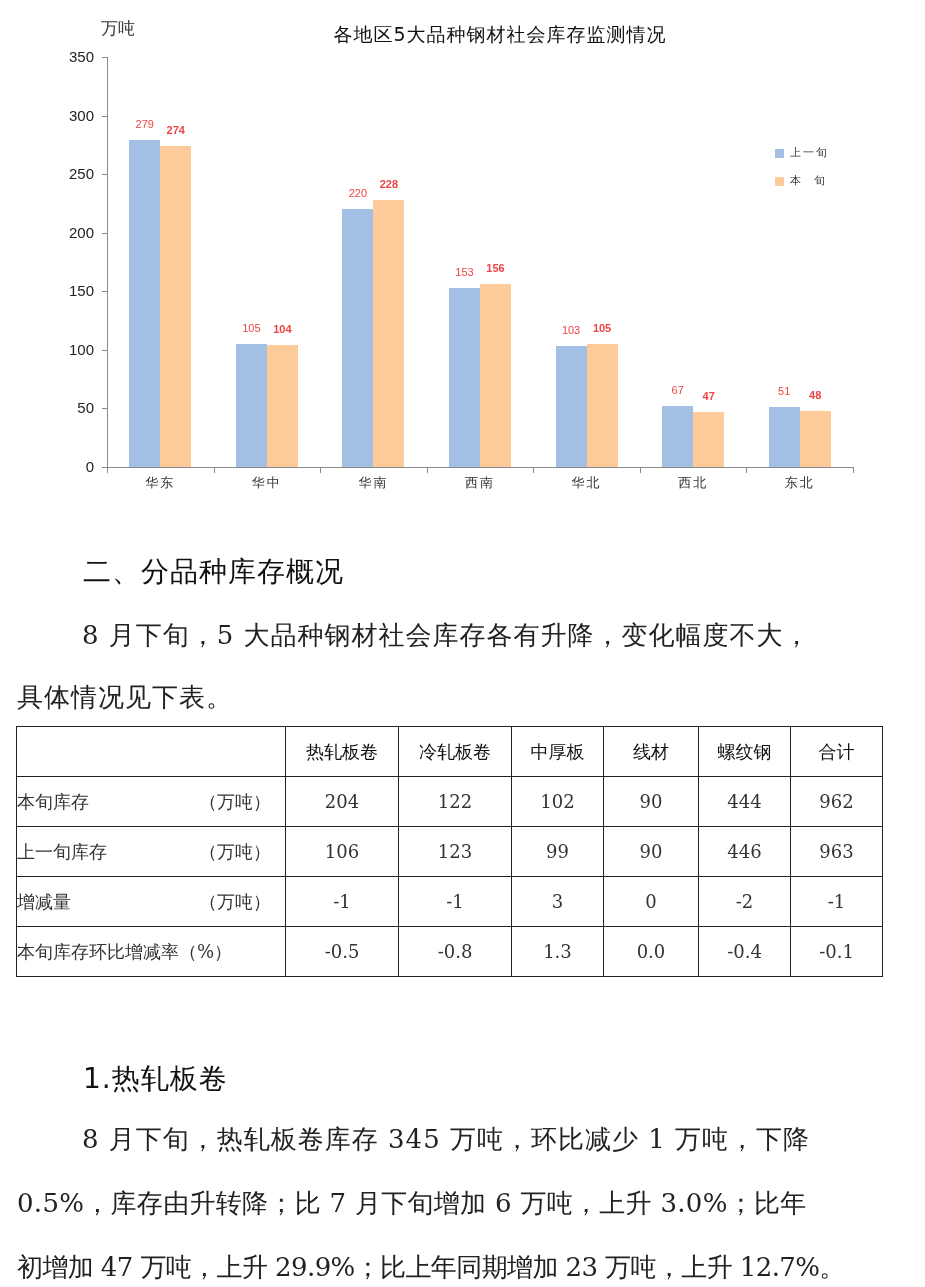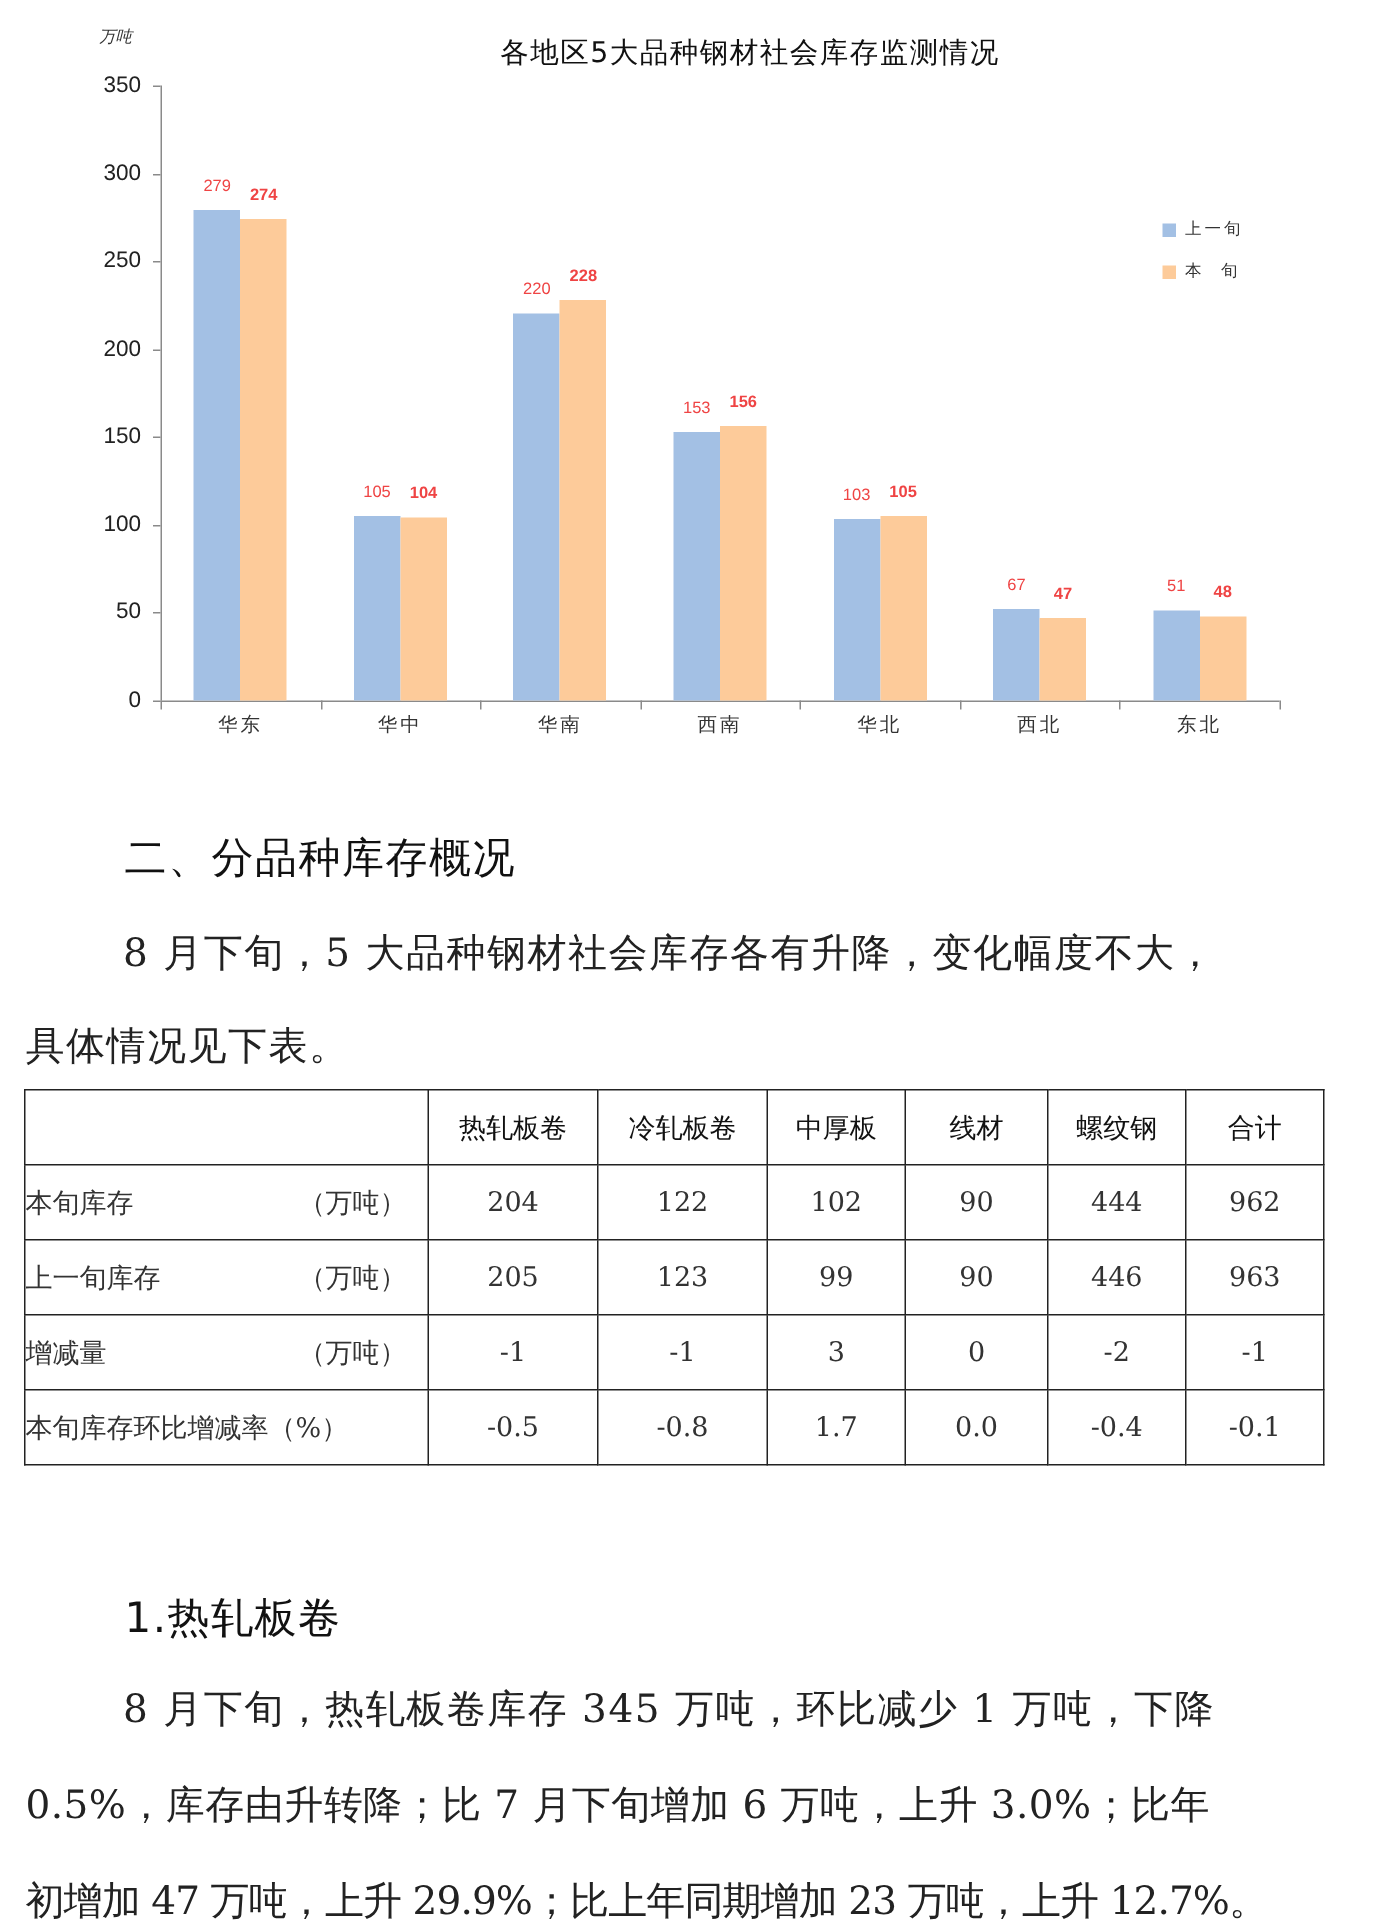--- a/index.html
+++ b/index.html
@@ -3,21 +3,21 @@
 <meta charset="utf-8">
 <style>
   html, body { margin: 0; padding: 0; background: #ffffff; }
   body { width: 925px; height: 1287px; position: relative; overflow: hidden;
          font-family: "DejaVu Serif", serif; color: #111; }
 
   
   #chart { position: absolute; left: 0; top: 0; width: 925px; height: 500px; }
   .chart-title { position: absolute; left: 0; width: 1000px; top: 22px; text-align: center;
                  font-family: "DejaVu Sans", sans-serif; font-size: 19px; letter-spacing: 1px; color: #111; }
-  .unit-label { position: absolute; left: 66px; top: 17px; font-size: 11px; font-style: italic;
+  .unit-label { position: absolute; left: 101px; top: 17px; font-size: 17px; 
                 font-family: "DejaVu Sans", sans-serif; color: #333; }
   .y-axis { position: absolute; left: 107px; top: 57px; width: 1px; height: 410px; background: #8a8a8a; }
   .x-axis { position: absolute; left: 107px; top: 467px; width: 746px; height: 1px; background: #8a8a8a; }
   .ytick { position: absolute; left: 102px; width: 5px; height: 1px; background: #8a8a8a; }
   .ylabel { position: absolute; left: 40px; width: 54px; text-align: right;
             font-family: "Liberation Sans", sans-serif; font-size: 15px; color: #222; }
   .xtick { position: absolute; top: 467px; width: 1px; height: 6px; background: #8a8a8a; }
   .xlabel { position: absolute; top: 474px; width: 107px; text-align: center;
             font-family: "DejaVu Sans", sans-serif; font-size: 13px; color: #333; letter-spacing: 2px; }
   .bar { position: absolute; width: 31px; }
@@ -143,41 +143,41 @@
         <td class="rowhead"><span class="rh-label">本旬库存</span><span class="rh-unit">（万吨）</span></td>
         <td>204</td>
         <td>122</td>
         <td>102</td>
         <td>90</td>
         <td>444</td>
         <td>962</td>
       </tr>
       <tr>
         <td class="rowhead"><span class="rh-label">上一旬库存</span><span class="rh-unit">（万吨）</span></td>
-        <td>205</td>
+        <td>106</td>
         <td>123</td>
         <td>99</td>
         <td>90</td>
         <td>446</td>
         <td>963</td>
       </tr>
       <tr>
         <td class="rowhead"><span class="rh-label">增减量</span><span class="rh-unit">（万吨）</span></td>
         <td>-1</td>
         <td>-1</td>
         <td>3</td>
         <td>0</td>
         <td>-2</td>
         <td>-1</td>
       </tr>
       <tr>
         <td class="rowhead"><span class="rh-label">本旬库存环比增减率（%）</span><span class="rh-unit"></span></td>
         <td>-0.5</td>
         <td>-0.8</td>
-        <td>1.7</td>
+        <td>1.3</td>
         <td>0.0</td>
         <td>-0.4</td>
         <td>-0.1</td>
       </tr>
     </tbody>
 </table>
 
 <div class="heading" style="left:83px;top:1060px;">1.热轧板卷</div>
 <div class="para" style="left:82px;top:1122px;">8 月下旬，热轧板卷库存 345 万吨，环比减少 1 万吨，下降</div>
 <div class="para" style="left:17px;top:1186px;letter-spacing:0.3px;">0.5%，库存由升转降；比 7 月下旬增加 6 万吨，上升 3.0%；比年</div>

